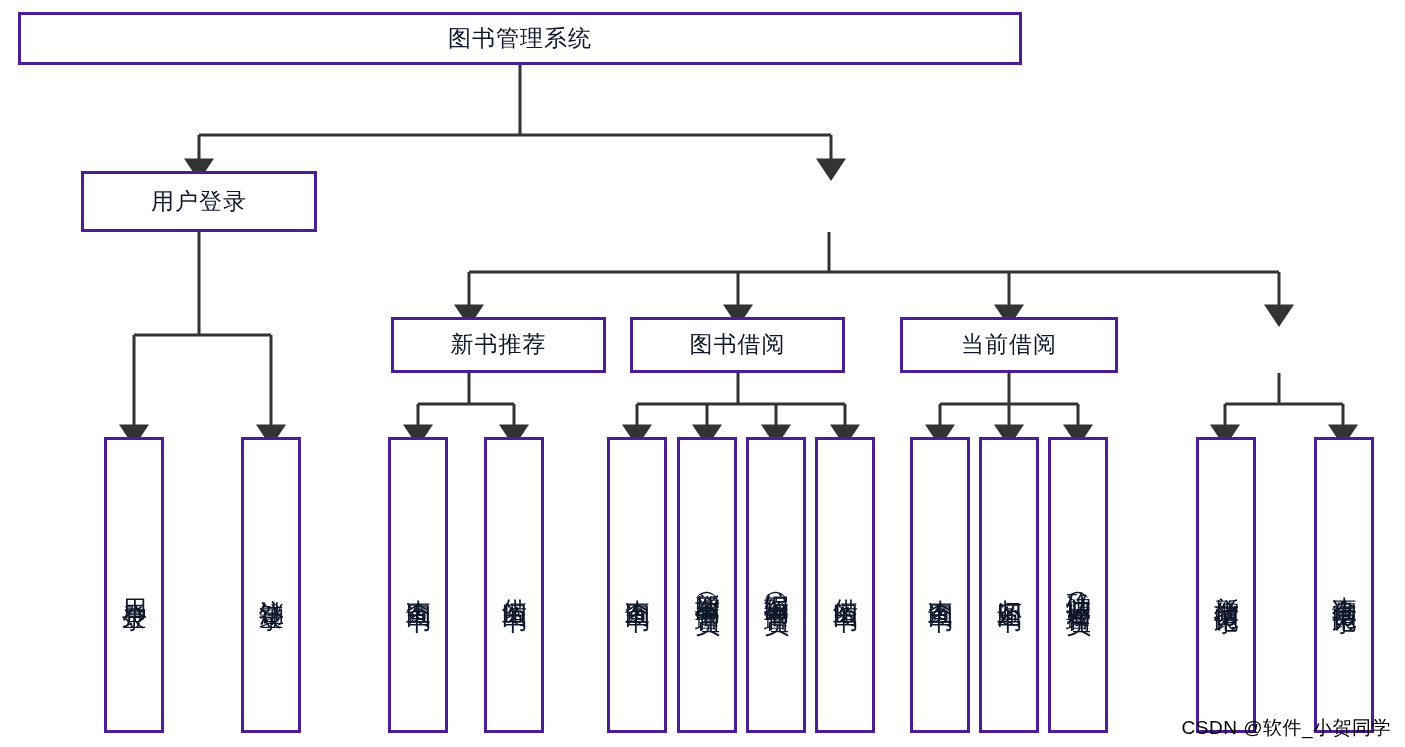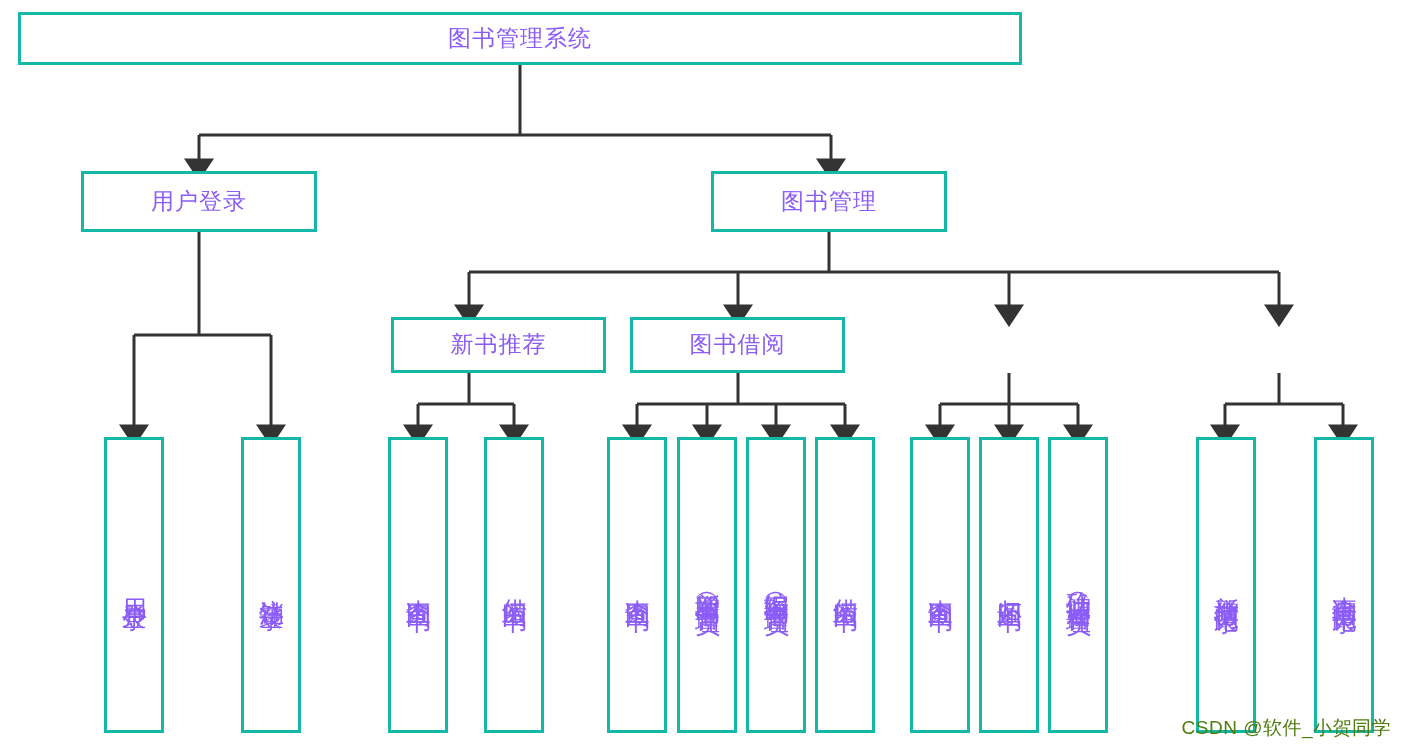--- a/index.html
+++ b/index.html
@@ -21,26 +21,26 @@
     position: absolute;
     left: 0;
     top: 0;
     width: 1405px;
     height: 747px;
     pointer-events: none;
   }
   .node {
     position: absolute;
     box-sizing: border-box;
-    border: 3px solid #14b8a6;
+    border: 3px solid #4c1d95;
     background: #ffffff;
     display: flex;
     align-items: center;
     justify-content: center;
-    color: #8b5cf6;
+    color: #0f172a;
   }
   .node.horiz {
     font-size: 23px;
     letter-spacing: 1px;
     line-height: 1.2;
   }
   .node.vert {
     writing-mode: vertical-rl;
     text-orientation: upright;
     font-size: 25px;
@@ -52,21 +52,21 @@
   .node.vert .node-label {
     writing-mode: vertical-rl;
     text-orientation: upright;
     display: block;
   }
   .watermark {
     position: absolute;
     right: 14px;
     bottom: 6px;
     font-size: 19px;
-    color: #4d7c0f;
+    color: #000000;
     letter-spacing: 0.5px;
     user-select: none;
     white-space: nowrap;
   }
 </style>
 </head>
 <body>
 
 <div id="canvas">
 
@@ -120,29 +120,29 @@
     </g>
   </svg>
 
   <div class="node horiz" style="left:18px; top:12px; width:1004px; height:53px;">
     <span class="node-label">图书管理系统</span>
   </div>
 
   <div class="node horiz" style="left:81px; top:171px; width:236px; height:61px;">
     <span class="node-label">用户登录</span>
   </div>
-  <div class="node horiz" style="left:711px; top:171px; width:236px; height:61px;">
-    <span class="node-label">图书管理</span>
-  </div>
 
   <div class="node horiz" style="left:361px; top:317px; width:215px; height:56px;margin-left:30px;">
     <span class="node-label">新书推荐</span>
   </div>
   <div class="node horiz" style="left:630px; top:317px; width:215px; height:56px;">
     <span class="node-label">图书借阅</span>
+  </div>
+  <div class="node horiz" style="left:900px; top:317px; width:218px; height:56px;">
+    <span class="node-label">当前借阅</span>
   </div>
 
   <div class="node vert" style="left:104px; top:437px; width:60px; height:296px;">
     <span class="node-label">用户登录</span>
   </div>
   <div class="node vert" style="left:241px; top:437px; width:60px; height:296px;">
     <span class="node-label">注销登录</span>
   </div>
 
   <div class="node vert" style="left:388px; top:437px; width:60px; height:296px;">

